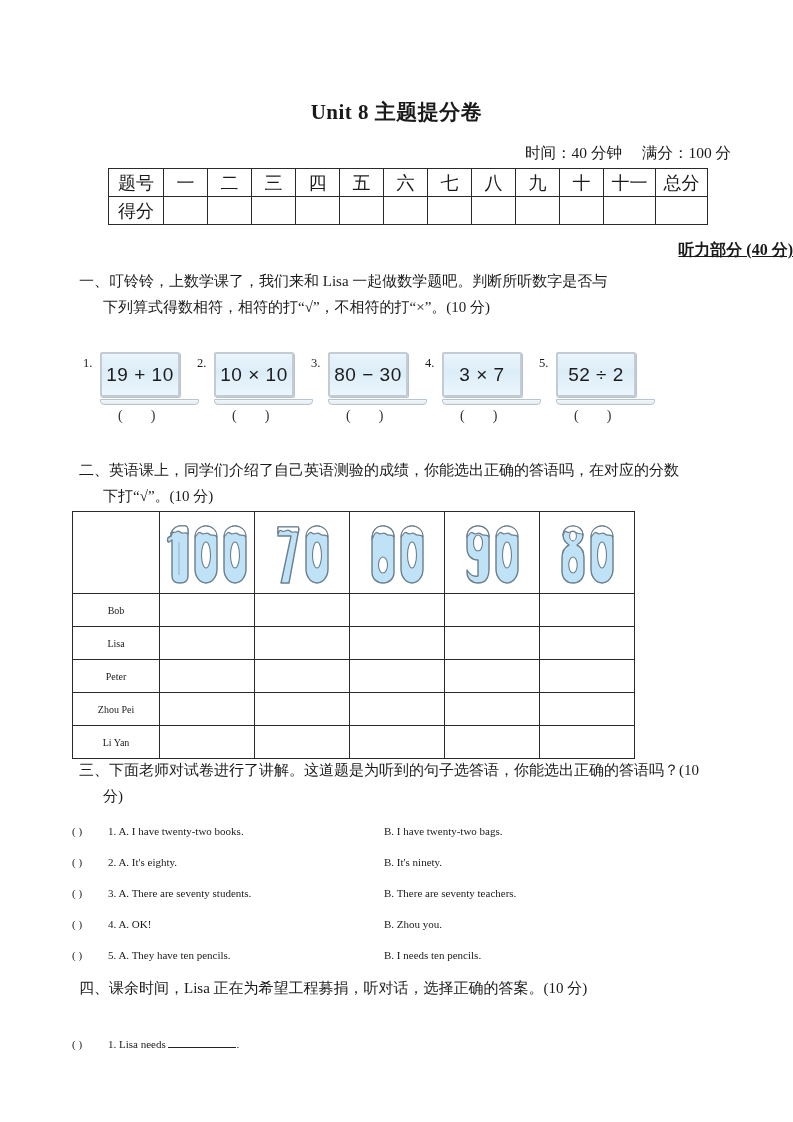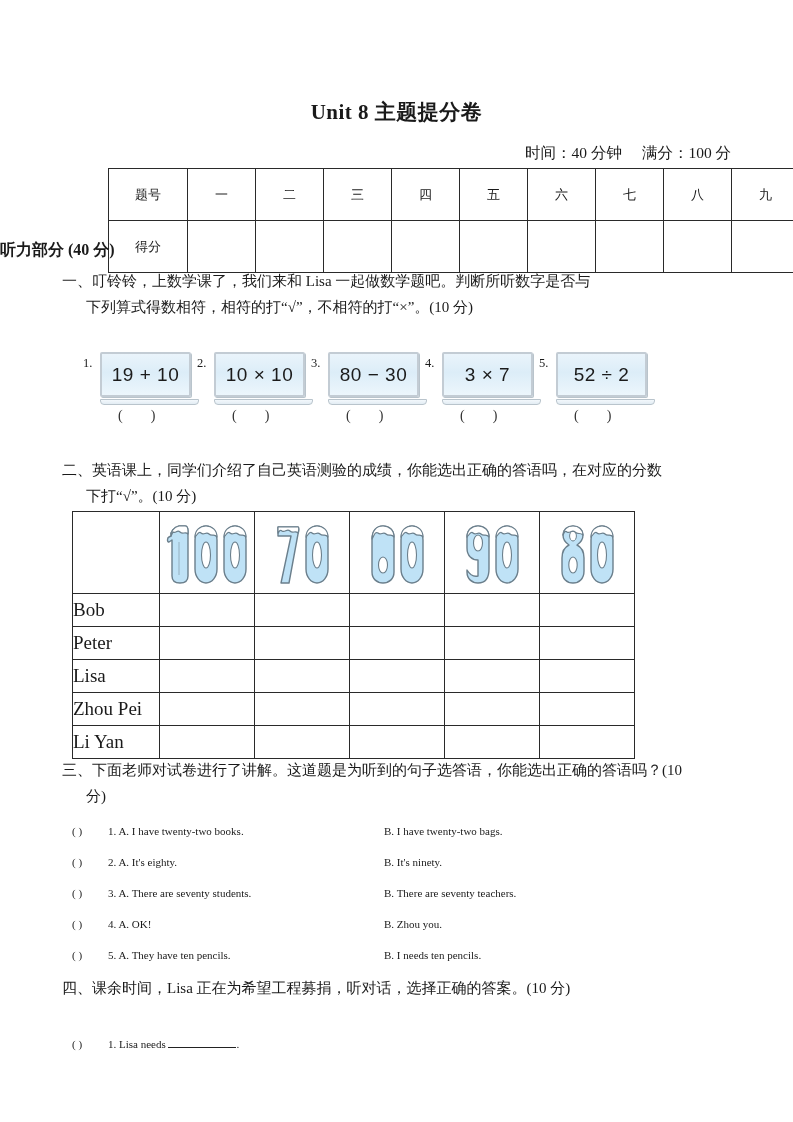--- a/index.html
+++ b/index.html
@@ -52,44 +52,46 @@
     left: 108px;
     width: 577px;
     border-collapse: collapse;
     table-layout: fixed;
   }
   .score-table td {
     border: 1px solid #2a2a2a;
     height: 27px;
     text-align: center;
     vertical-align: middle;
-    font-size: 13px;
-    padding: 12px;
+    font-size: 18px;
+    padding: 0;
   }
   .score-table td.head-cell { width: 54px; }
   .score-table td.num-cell  { width: 43px; }
   .score-table td.wide-cell { width: 51px; }
   .score-table td.total-cell{ width: 51px; }
 
   
   .section-head {
     position: absolute;
     top: 240px;
     left: 0;
     width: 793px;
-    text-align: left;
+    text-align: right;
     font-size: 16px;
     font-weight: bold;
+    text-decoration: underline;
   }
 
   
   .q-text {
     position: absolute;
     font-size: 15px;
     line-height: 26px;
+    margin-left: 17px;
   }
   .q-indent { display: block; padding-left: 24px; }
 
   
   .boards {
     position: absolute;
     top: 352px;
     left: 72px;
     width: 650px;
     height: 62px;
@@ -99,21 +101,21 @@
     top: 0;
   }
   .board-idx {
     position: absolute;
     left: -17px;
     top: 4px;
     font-size: 12.5px;
   }
   .board-frame {
     position: relative;
-    width: 91px;
+    width: 80px;
     height: 45px;
     box-sizing: border-box;
     border: 2px solid #c3ccd4;
     border-radius: 2px;
     background: linear-gradient(180deg, #eaf4fb 0%, #dcedf8 45%, #ecf6fc 100%);
     box-shadow: 1px 1px 0 #b9c4cc;
     display: flex;
     align-items: center;
     justify-content: center;
   }
@@ -160,21 +162,22 @@
   .score-grid td {
     border: 1px solid #2a2a2a;
     padding: 0;
     vertical-align: middle;
   }
   .score-grid .name-col { width: 86px; }
   .score-grid .mark-col { width: 94px; }
   .score-grid tr.header-row td { height: 81px; }
   .score-grid tr.name-row td {
     height: 32px;
-    font-size: 19px;
+    text-align: center;
+    font-size: 10px;
   }
 
   
   .icy-num {
     display: flex;
     align-items: center;
     justify-content: center;
     gap: 1px;
     height: 100%;
   }
@@ -392,29 +395,29 @@
 
     <tr class="name-row">
       <td>Bob</td>
       <td></td>
       <td></td>
       <td></td>
       <td></td>
       <td></td>
     </tr>
     <tr class="name-row">
+      <td>Lisa</td>
+      <td></td>
+      <td></td>
+      <td></td>
+      <td></td>
+      <td></td>
+    </tr>
+    <tr class="name-row">
       <td>Peter</td>
-      <td></td>
-      <td></td>
-      <td></td>
-      <td></td>
-      <td></td>
-    </tr>
-    <tr class="name-row">
-      <td>Lisa</td>
       <td></td>
       <td></td>
       <td></td>
       <td></td>
       <td></td>
     </tr>
     <tr class="name-row">
       <td>Zhou Pei</td>
       <td></td>
       <td></td>

